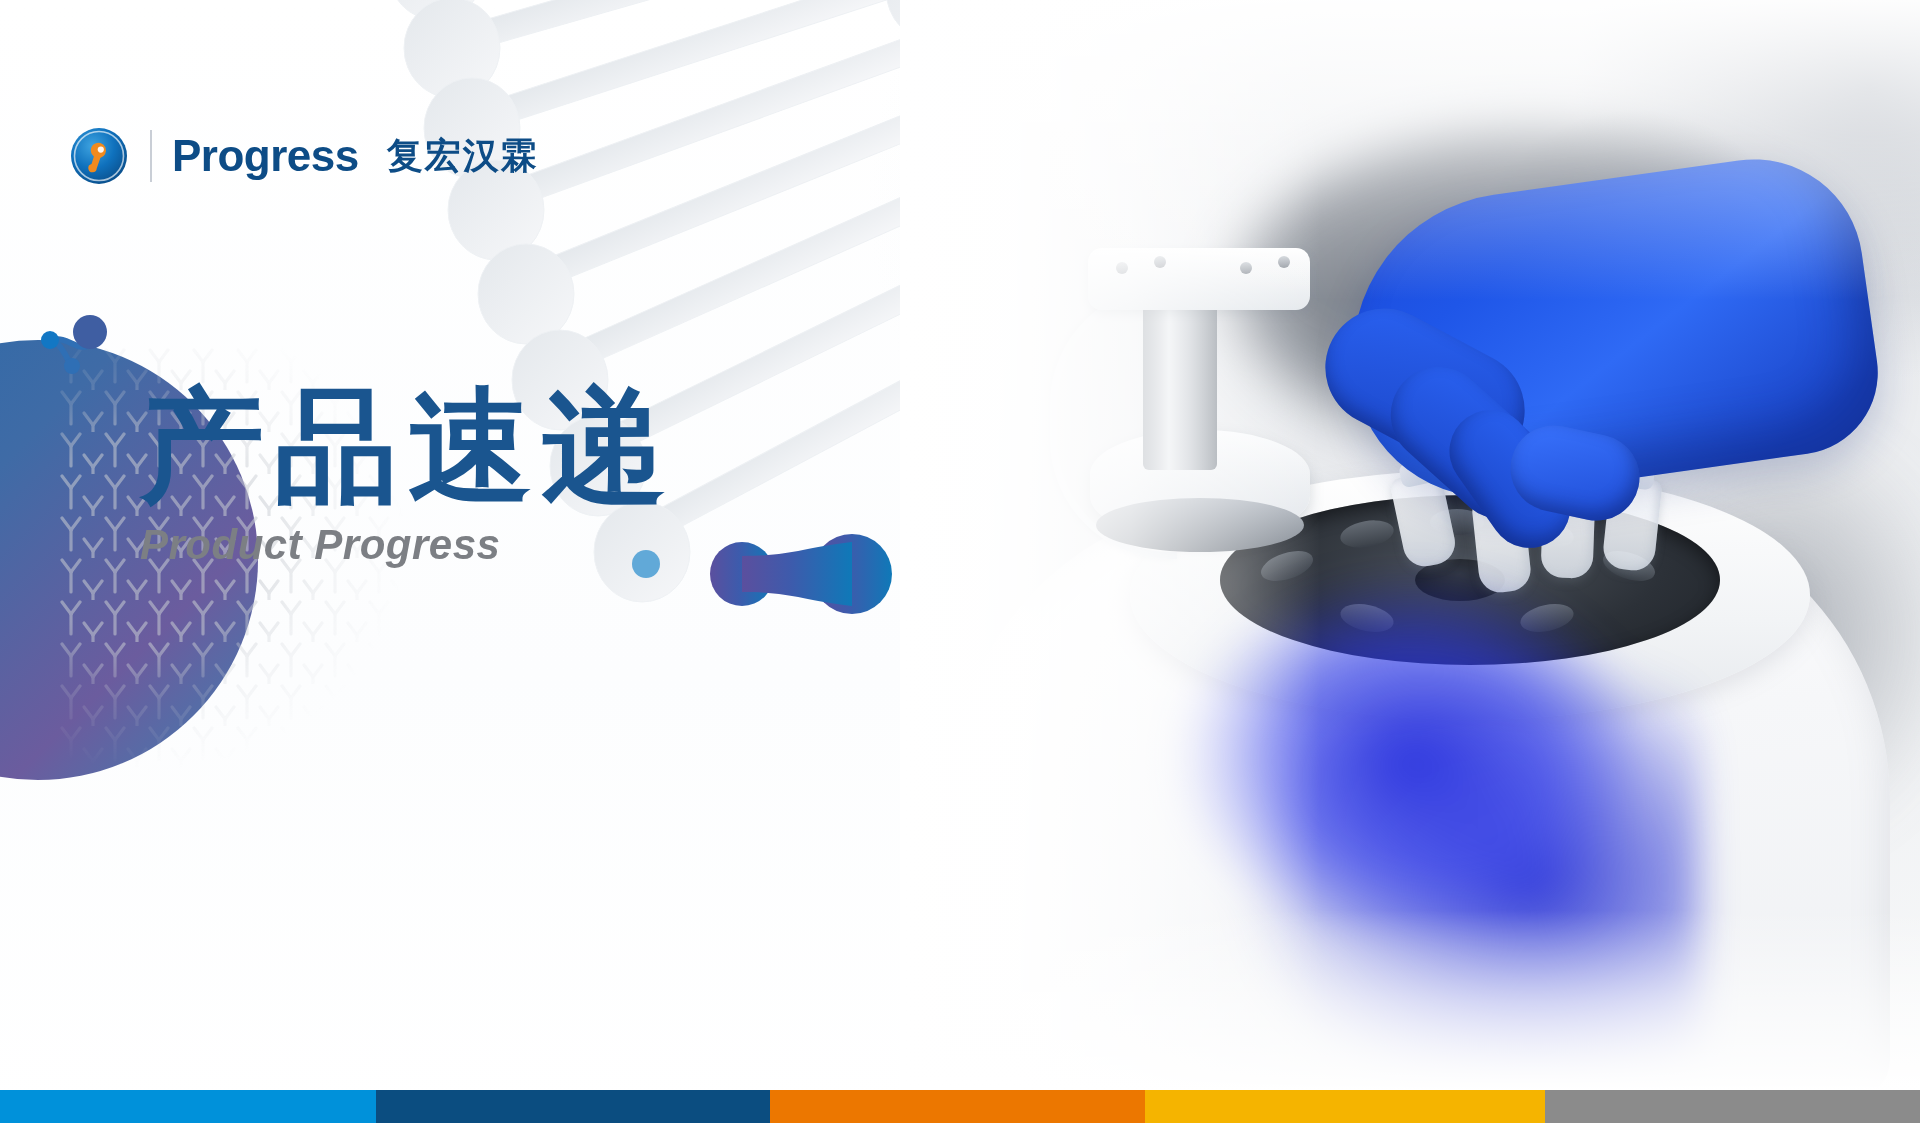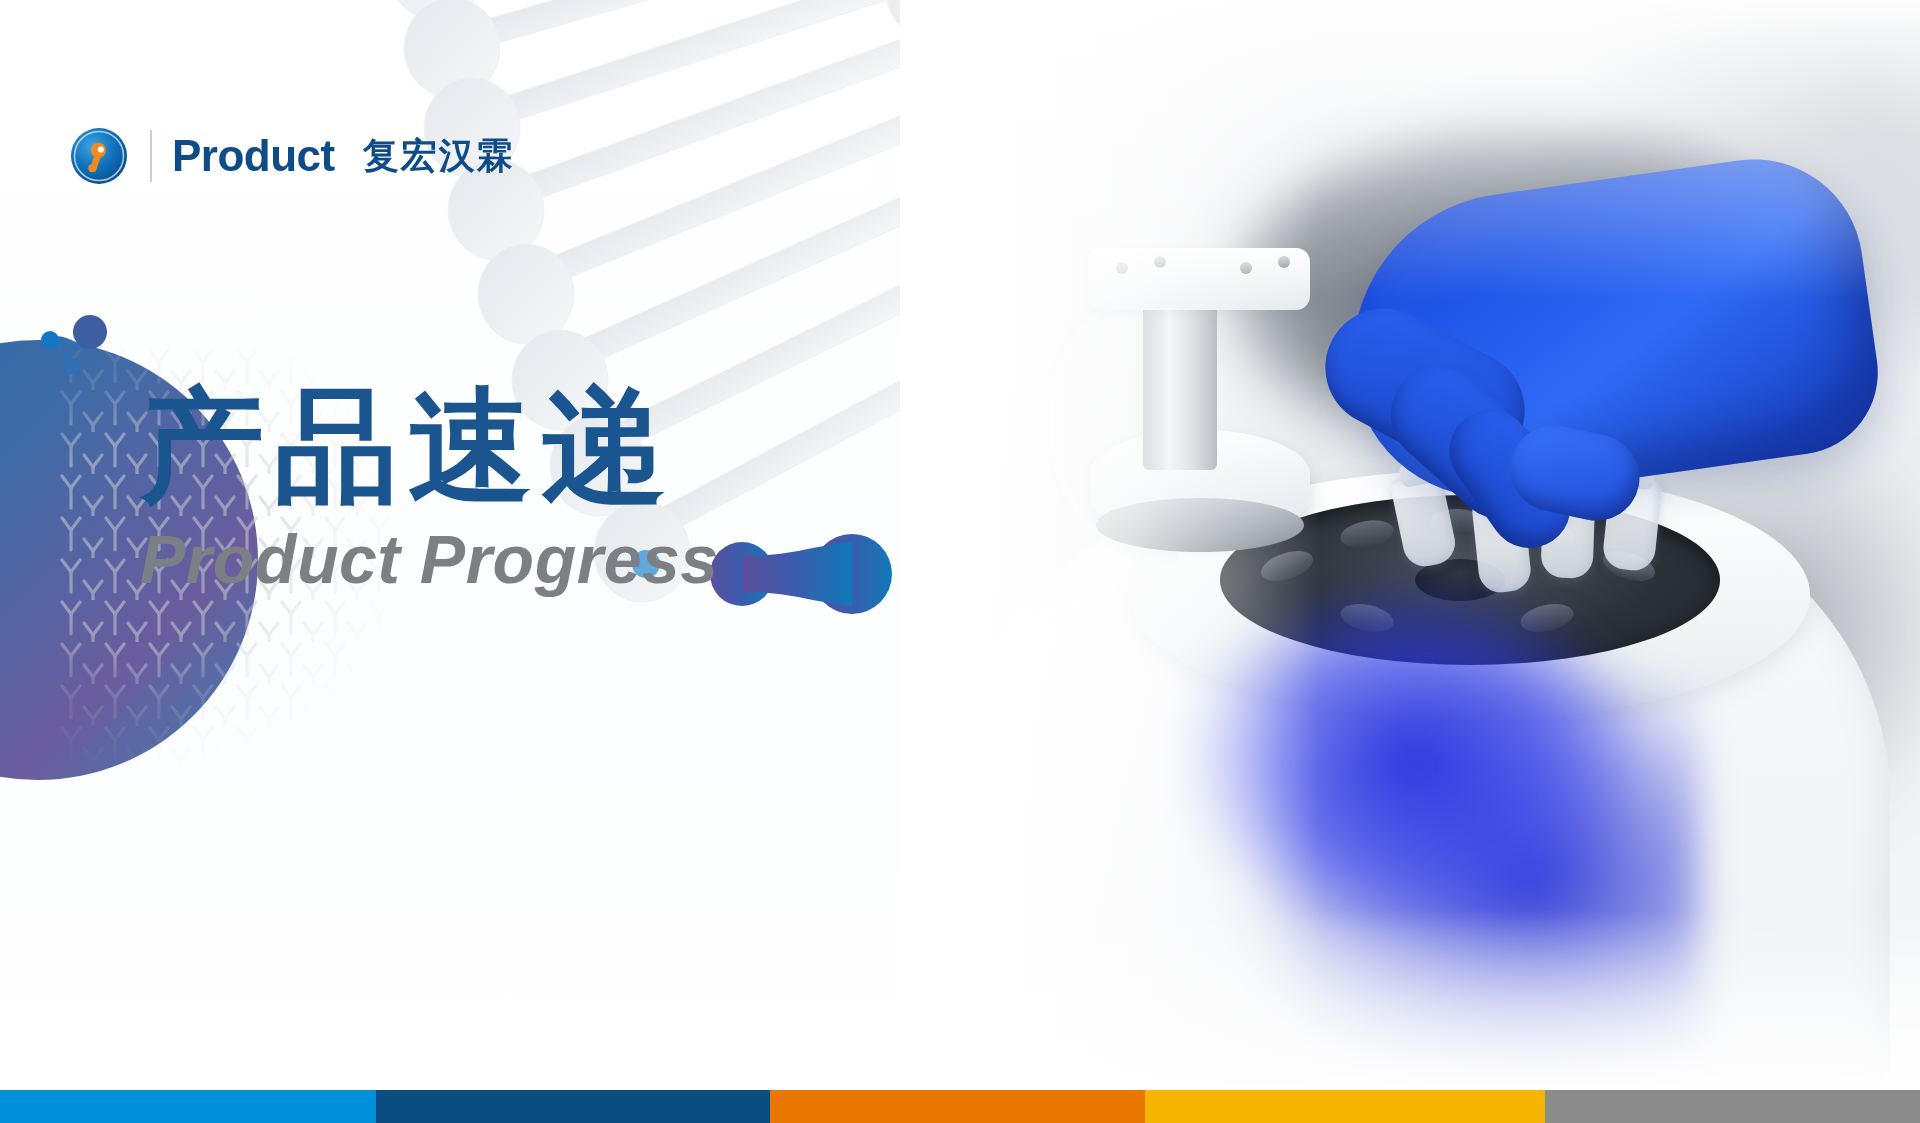--- a/index.html
+++ b/index.html
@@ -189,21 +189,21 @@
   
   .title-block{position:absolute;left:140px;top:372px;width:760px;}
   .title-cn{
     font-size:124px;font-weight:bold;color:#1a558f;line-height:1.08;
     letter-spacing:10px;
     font-family:"DejaVu Sans","Liberation Sans",sans-serif;
     margin-top:8px;
   }
   .title-en{
     margin-top:8px;
-    font-size:68px;font-weight:bold;font-style:italic;color:#7c7f84;
+    font-size:42px;font-weight:bold;font-style:italic;color:#7c7f84;
     letter-spacing:.5px;line-height:1.1;
     font-family:"Liberation Sans","DejaVu Sans",sans-serif;
   }
 
   
   .color-bar{position:absolute;left:0;bottom:0;width:1920px;height:33px;display:flex;}
   .color-bar span{display:block;height:100%;}
 </style>
 </head>
 <body>
@@ -379,21 +379,21 @@
         <path d="M35.5 20.5
                  a7.6 7.6 0 1 0 -11.6 8.9
                  l-2.4 7.6
                  a4.2 4.2 0 1 0 5.2 4.4
                  l3.6 -10.4
                  a7.6 7.6 0 0 0 5.2 -10.1 Z" fill="#f08a1e"></path>
         <circle cx="30.8" cy="22.6" r="3.1" fill="#ffffff" opacity=".92"></circle>
       </svg>
     </div>
     <div class="logo-divider"></div>
-    <div class="logo-en">Product</div>
+    <div class="logo-en">Progress</div>
     <div class="logo-cn">复宏汉霖</div>
   </div>
 
   <div class="title-block">
     <div class="title-cn">产品速递</div>
     <div class="title-en">Product Progress</div>
   </div>
 
   <div class="color-bar">
     <span style="width:376px;background:#0091da;"></span>

